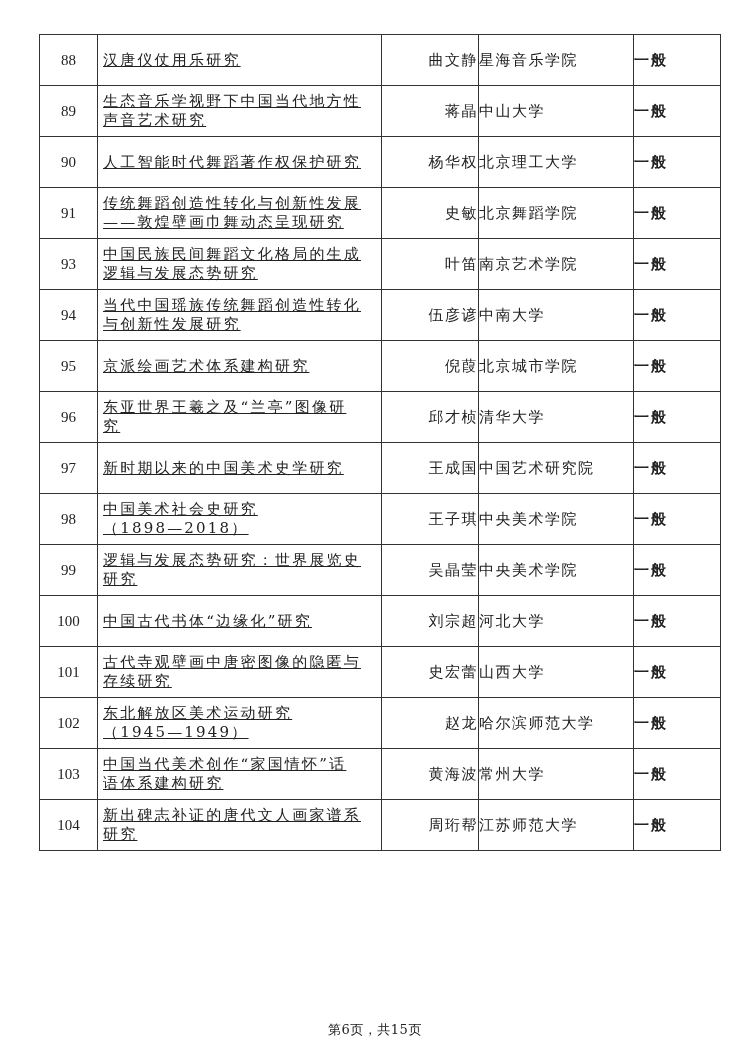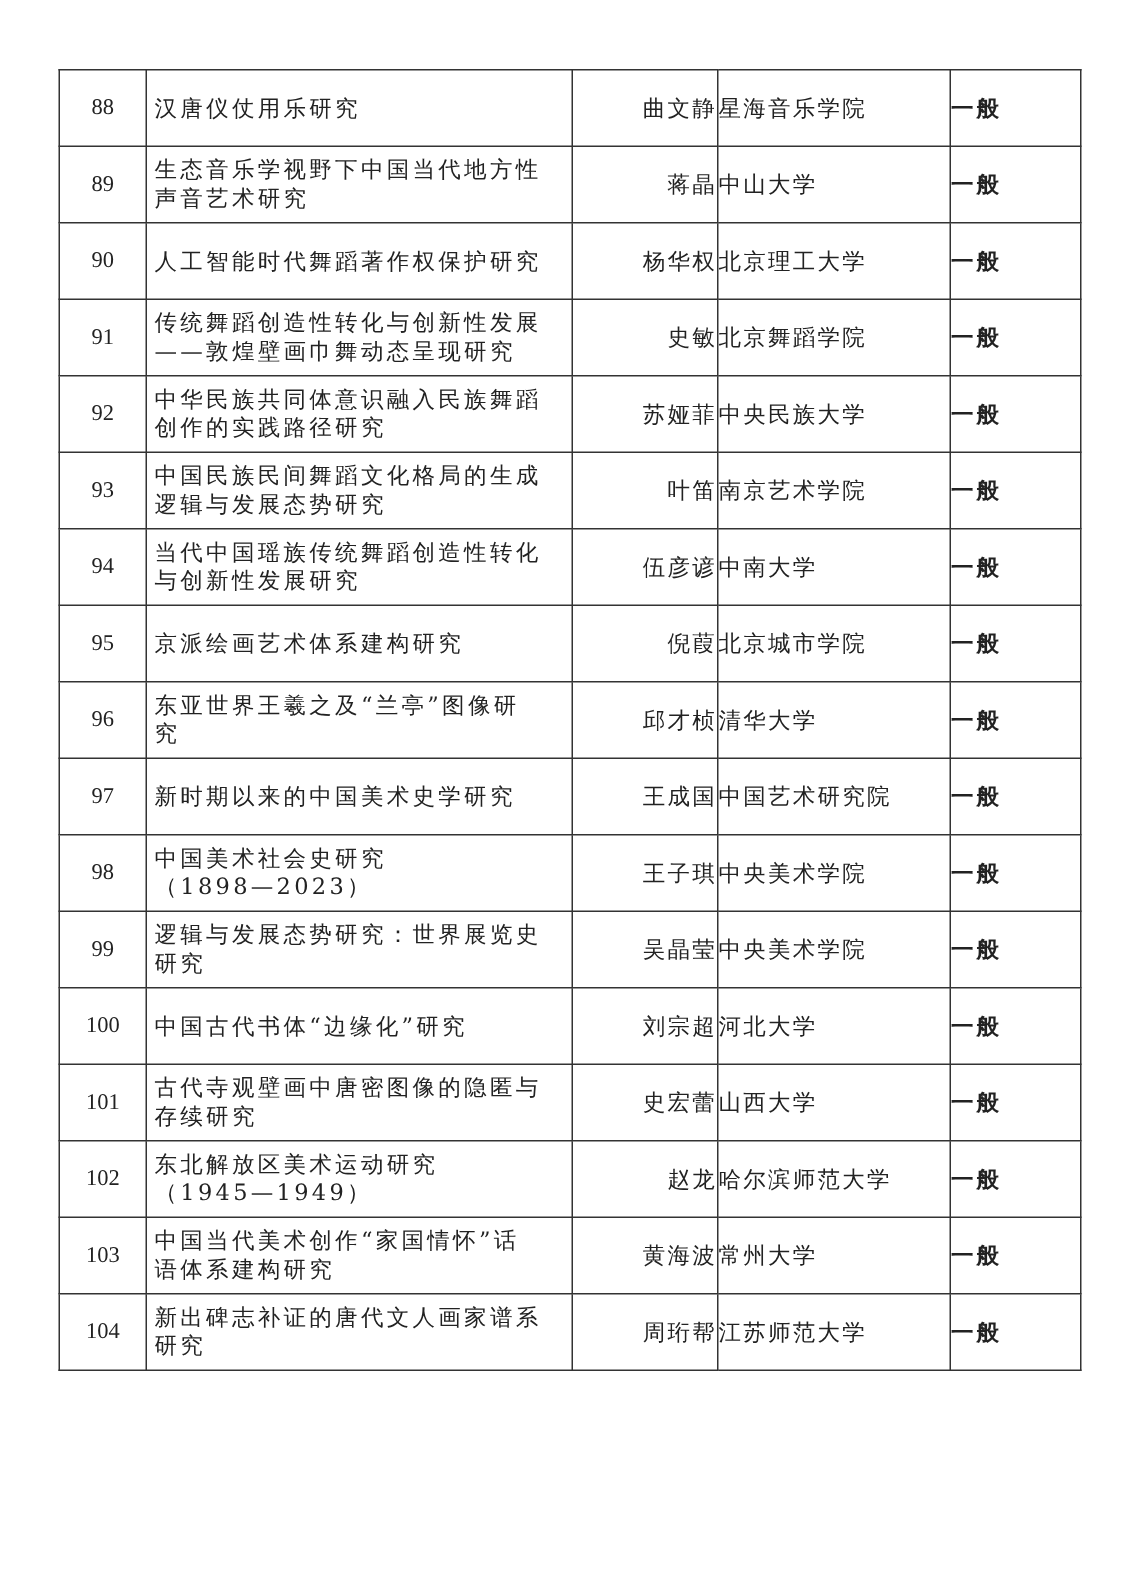--- a/index.html
+++ b/index.html
@@ -19,21 +19,21 @@
       position: absolute;
       left: 0;
       top: 0;
       width: 750px;
       height: 1061px;
       background: #ffffff;
     }
     table.list {
       position: absolute;
       left: 39px;
-      top: 46px;
+      top: 34px;
       width: 671px;
       border-collapse: collapse;
       table-layout: fixed;
       padding-left: 25px;
     }
     table.list td {
       border: 1.5px solid #333333;
       height: 50px;
       padding: 0;
       vertical-align: middle;
@@ -45,20 +45,21 @@
       text-align: center;
       font-family: "Liberation Serif", "DejaVu Serif", serif;
       font-size: 16px;
     }
     td.c-title {
       width: 275px;
       text-align: left;
       padding-left: 5px !important;
       padding-right: 3px !important;
       letter-spacing: 2.2px;
+      text-decoration: underline;
     }
     td.c-name {
       width: 96px;
       text-align: right;
       letter-spacing: 1.5px;
     }
     td.c-org {
       width: 154px;
       text-align: left;
       letter-spacing: 1.5px;
@@ -123,30 +124,20 @@
           <td class="c-no"><span class="cell-text">91</span></td>
           <td class="c-title">
             <span class="title-text">传统舞蹈创造性转化与创新性发展
 ——敦煌壁画巾舞动态呈现研究</span>
           </td>
           <td class="c-name"><span class="cell-text">史敏</span></td>
           <td class="c-org"><span class="cell-text">北京舞蹈学院</span></td>
           <td class="c-cat"><span class="cell-text">一般</span></td>
         </tr>
         <tr>
-          <td class="c-no"><span class="cell-text">92</span></td>
-          <td class="c-title">
-            <span class="title-text">中华民族共同体意识融入民族舞蹈
-创作的实践路径研究</span>
-          </td>
-          <td class="c-name"><span class="cell-text">苏娅菲</span></td>
-          <td class="c-org"><span class="cell-text">中央民族大学</span></td>
-          <td class="c-cat"><span class="cell-text">一般</span></td>
-        </tr>
-        <tr>
           <td class="c-no"><span class="cell-text">93</span></td>
           <td class="c-title">
             <span class="title-text">中国民族民间舞蹈文化格局的生成
 逻辑与发展态势研究</span>
           </td>
           <td class="c-name"><span class="cell-text">叶笛</span></td>
           <td class="c-org"><span class="cell-text">南京艺术学院</span></td>
           <td class="c-cat"><span class="cell-text">一般</span></td>
         </tr>
         <tr>
@@ -184,21 +175,21 @@
             <span class="title-text">新时期以来的中国美术史学研究</span>
           </td>
           <td class="c-name"><span class="cell-text">王成国</span></td>
           <td class="c-org"><span class="cell-text">中国艺术研究院</span></td>
           <td class="c-cat"><span class="cell-text">一般</span></td>
         </tr>
         <tr>
           <td class="c-no"><span class="cell-text">98</span></td>
           <td class="c-title">
             <span class="title-text">中国美术社会史研究
-（1898—2023）</span>
+（1898—2018）</span>
           </td>
           <td class="c-name"><span class="cell-text">王子琪</span></td>
           <td class="c-org"><span class="cell-text">中央美术学院</span></td>
           <td class="c-cat"><span class="cell-text">一般</span></td>
         </tr>
         <tr>
           <td class="c-no"><span class="cell-text">99</span></td>
           <td class="c-title">
             <span class="title-text">逻辑与发展态势研究：世界展览史
 研究</span>
@@ -252,13 +243,14 @@
             <span class="title-text">新出碑志补证的唐代文人画家谱系
 研究</span>
           </td>
           <td class="c-name"><span class="cell-text">周珩帮</span></td>
           <td class="c-org"><span class="cell-text">江苏师范大学</span></td>
           <td class="c-cat"><span class="cell-text">一般</span></td>
         </tr>
       </tbody>
   </table>
 
+  <div class="footer">第6页，共15页</div>
 </div>
 
 </body></html>

